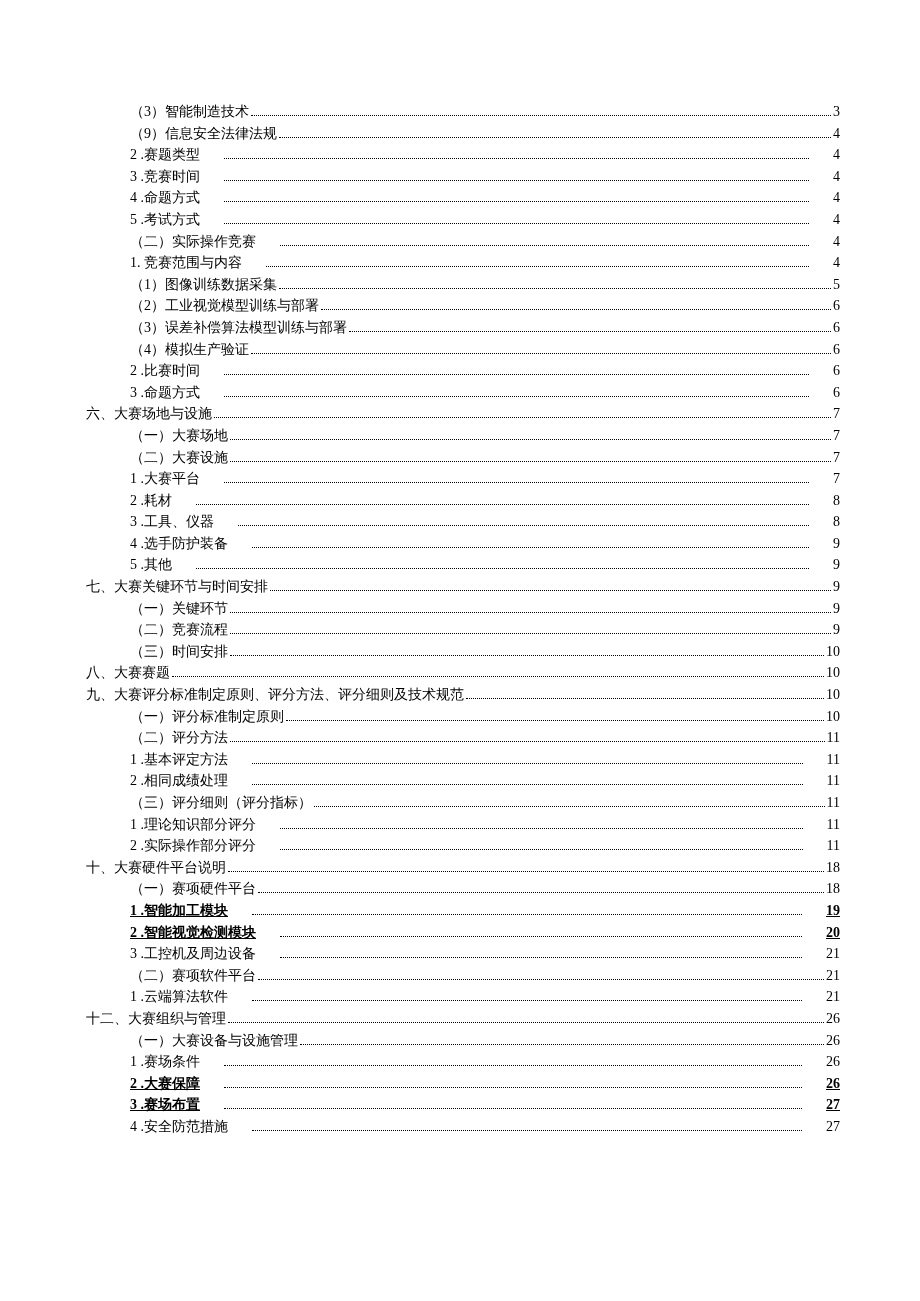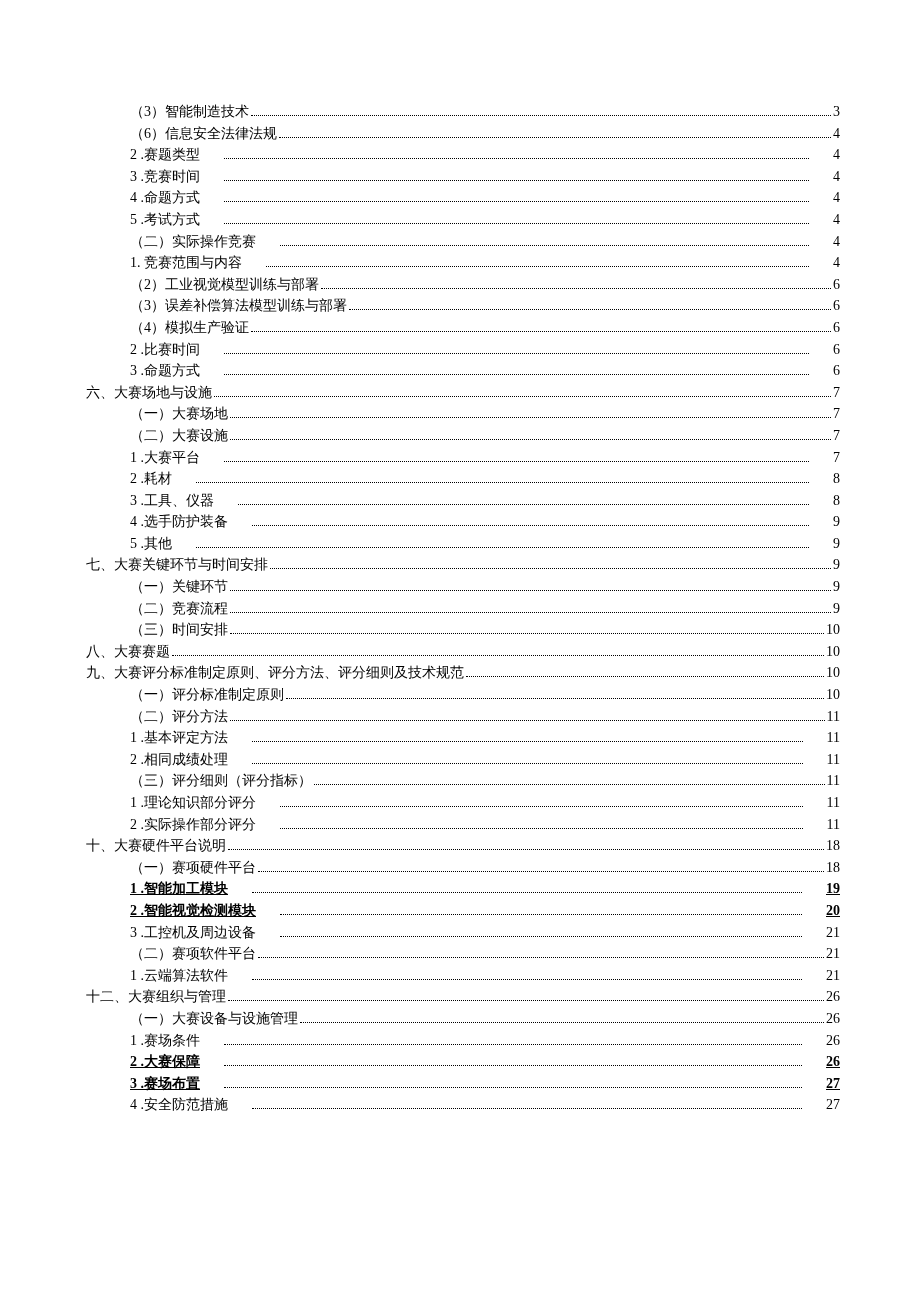--- a/index.html
+++ b/index.html
@@ -40,21 +40,21 @@
 </head>
 <body>
 
 <div id="toc-container">
     <div class="toc-line indent-3">
       <span class="toc-label">（3）智能制造技术</span>
       <span class="toc-dots"></span>
       <span class="toc-page">3</span>
     </div>
     <div class="toc-line indent-3">
-      <span class="toc-label">（6）信息安全法律法规</span>
+      <span class="toc-label">（9）信息安全法律法规</span>
       <span class="toc-dots"></span>
       <span class="toc-page">4</span>
     </div>
     <div class="toc-line indent-2">
       <span class="toc-label">2 .赛题类型</span>
       <span class="toc-dots"></span>
       <span class="toc-page">4</span>
     </div>
     <div class="toc-line indent-2">
       <span class="toc-label">3 .竞赛时间</span>
@@ -73,20 +73,25 @@
     </div>
     <div class="toc-line indent-2">
       <span class="toc-label">（二）实际操作竞赛 </span>
       <span class="toc-dots"></span>
       <span class="toc-page">4</span>
     </div>
     <div class="toc-line indent-2">
       <span class="toc-label">1. 竞赛范围与内容</span>
       <span class="toc-dots"></span>
       <span class="toc-page">4</span>
+    </div>
+    <div class="toc-line indent-3">
+      <span class="toc-label">（1）图像训练数据采集 </span>
+      <span class="toc-dots"></span>
+      <span class="toc-page">5</span>
     </div>
     <div class="toc-line indent-3">
       <span class="toc-label">（2）工业视觉模型训练与部署 </span>
       <span class="toc-dots"></span>
       <span class="toc-page">6</span>
     </div>
     <div class="toc-line indent-3">
       <span class="toc-label">（3）误差补偿算法模型训练与部署</span>
       <span class="toc-dots"></span>
       <span class="toc-page">6</span>

